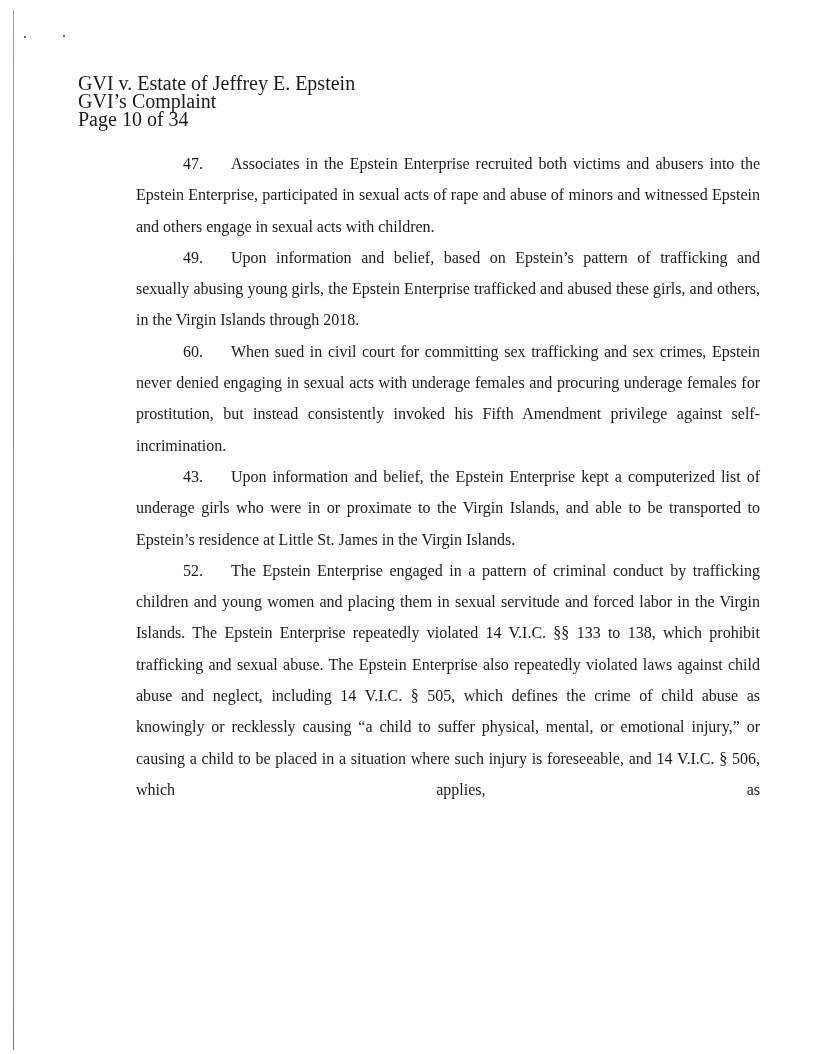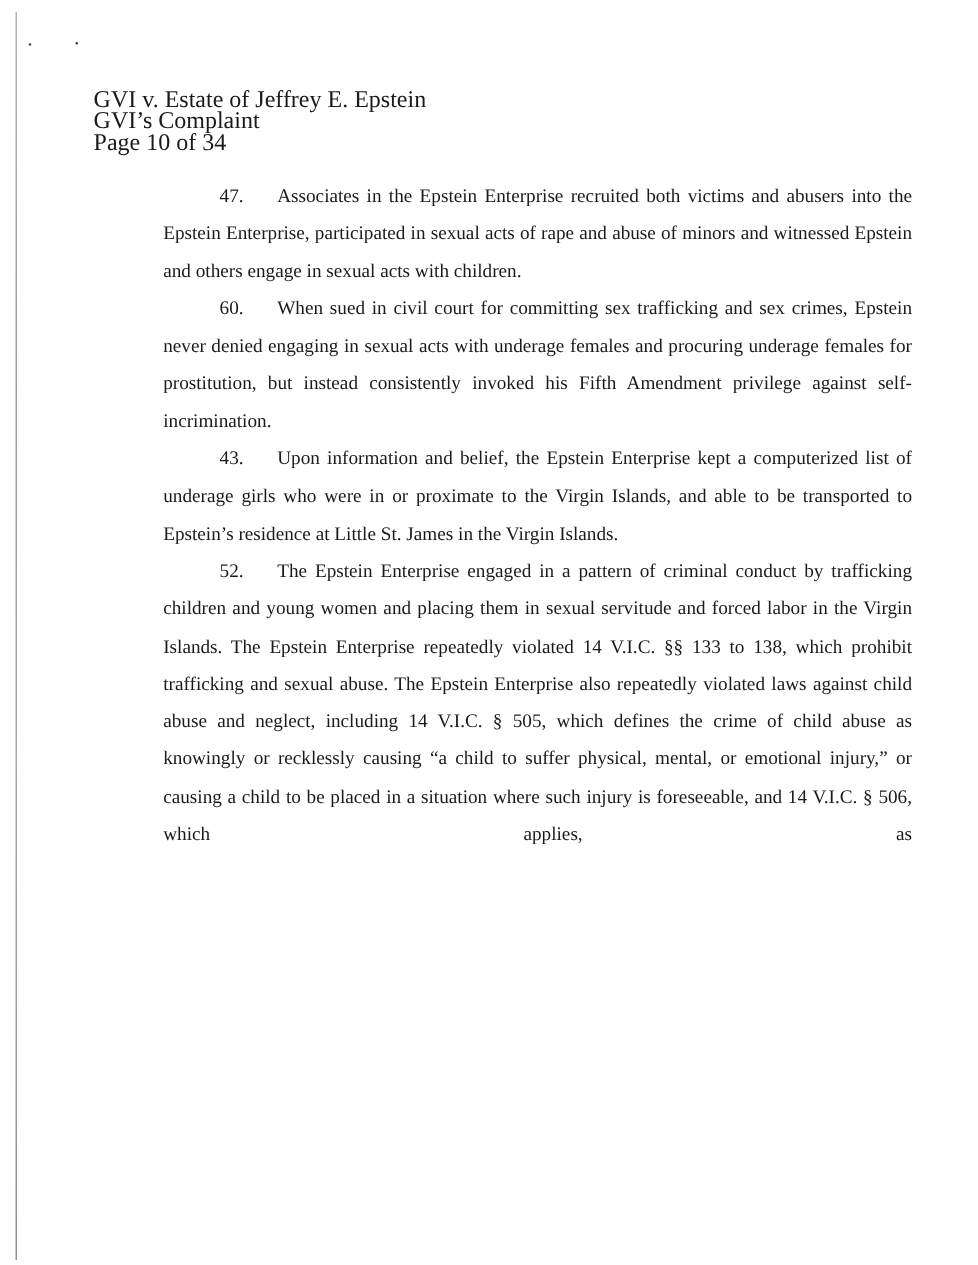--- a/index.html
+++ b/index.html
@@ -71,16 +71,17 @@
 <div class="speck" style="left:63px;top:35px;"></div>
 
 <div class="header">
   <div>GVI v. Estate of Jeffrey E. Epstein</div>
   <div>GVI’s Complaint</div>
   <div><span>Page </span><b>10</b><span> of </span><b>34</b></div>
 </div>
 
 <div class="body">
   <p class="para"><span class="num">47.</span><span>Associates in the Epstein Enterprise recruited both victims and abusers into the Epstein Enterprise, participated in sexual acts of rape and abuse of minors and witnessed Epstein and others engage in sexual acts with children.</span></p>
+  <p class="para"><span class="num">49.</span><span>Upon information and belief, based on Epstein’s pattern of trafficking and sexually abusing young girls, the Epstein Enterprise trafficked and abused these girls, and others, in the Virgin Islands through 2018.</span></p>
   <p class="para"><span class="num">60.</span><span>When sued in civil court for committing sex trafficking and sex crimes, Epstein never denied engaging in sexual acts with underage females and procuring underage females for prostitution, but instead consistently invoked his Fifth Amendment privilege against self-incrimination.</span></p>
   <p class="para"><span class="num">43.</span><span>Upon information and belief, the Epstein Enterprise kept a computerized list of underage girls who were in or proximate to the Virgin Islands, and able to be transported to Epstein’s residence at Little St. James in the Virgin Islands.</span></p>
   <p class="para last-justify"><span class="num">52.</span><span>The Epstein Enterprise engaged in a pattern of criminal conduct by trafficking children and young women and placing them in sexual servitude and forced labor in the Virgin Islands.  The Epstein Enterprise repeatedly violated 14 V.I.C. §§ 133 to 138, which prohibit trafficking and sexual abuse. The Epstein Enterprise also repeatedly violated laws against child abuse and neglect, including 14 V.I.C. § 505, which defines the crime of child abuse as knowingly or recklessly causing “a child to suffer physical, mental, or emotional injury,” or causing a child to be placed in a situation where such injury is foreseeable, and 14 V.I.C. § 506, which applies, as</span></p>
 </div>
 
 </body></html>

